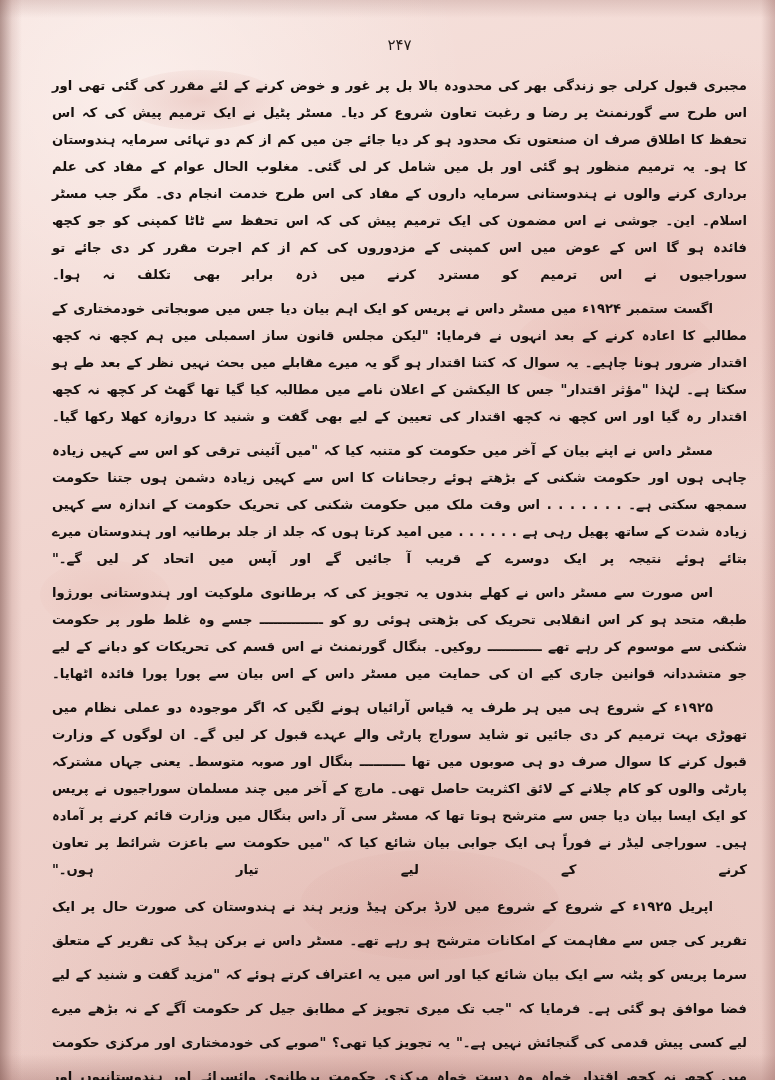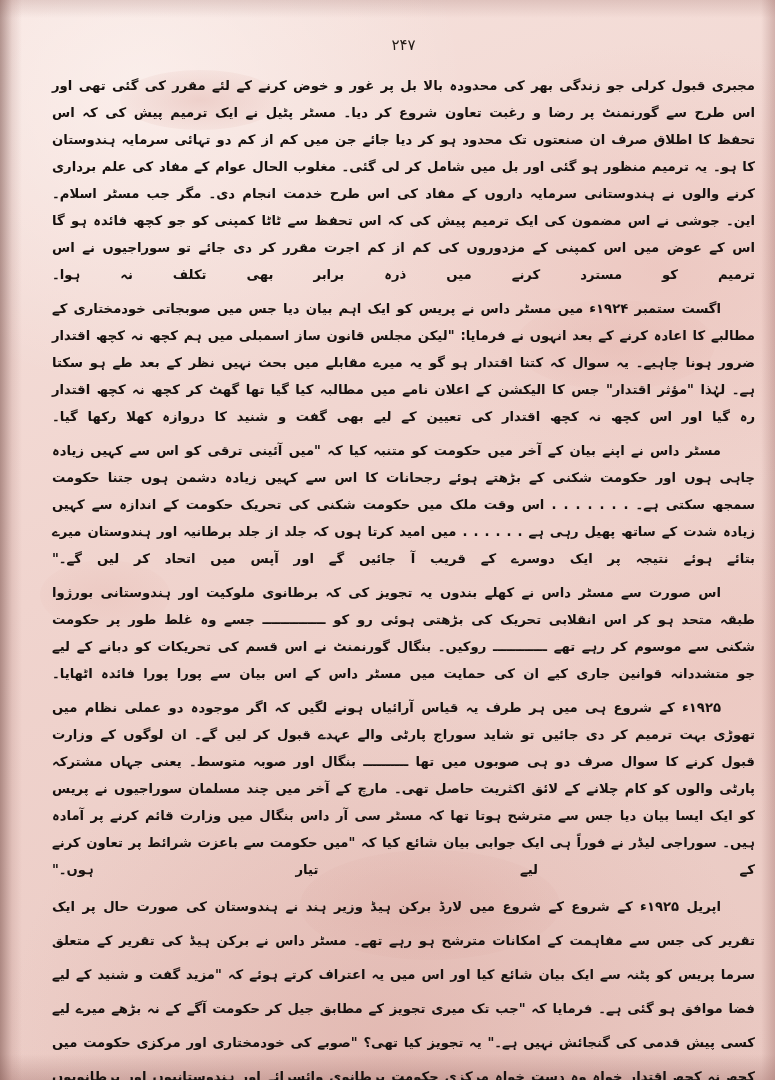--- a/index.html
+++ b/index.html
@@ -55,21 +55,21 @@
     position: absolute;
     top: 0; left: 0;
     width: 100%; height: 18px;
     background: linear-gradient(to bottom, rgba(150,100,95,0.22), rgba(200,150,144,0) 100%);
     pointer-events: none;
   }
 
   #content {
     position: relative;
     z-index: 3;
-    padding: 26px 20px 20px 52px;
+    padding: 26px 28px 20px 52px;
     height: 100%;
     box-sizing: border-box;
   }
 
   .page-number {
     text-align: center;
     font-family: "DejaVu Sans", sans-serif;
     font-size: 15px;
     color: #221a16;
     letter-spacing: 1px;

